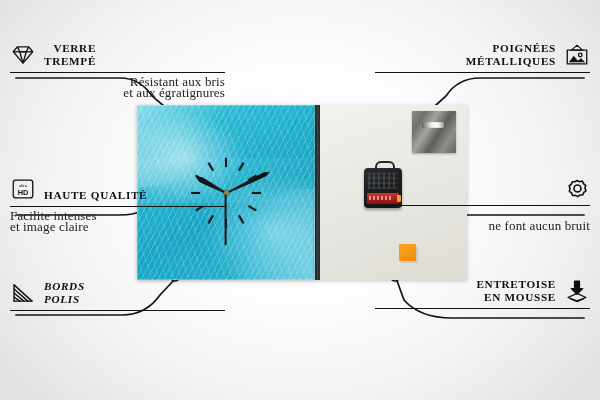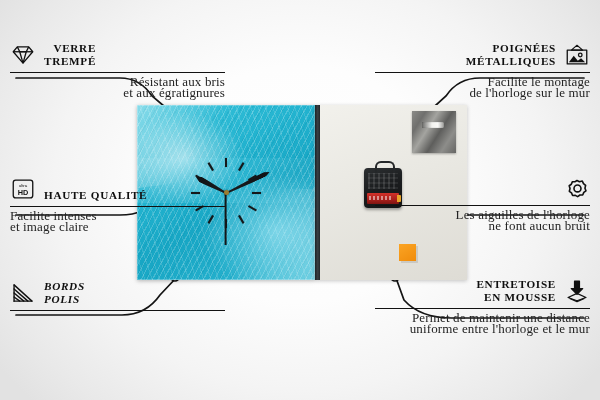--- a/index.html
+++ b/index.html
@@ -294,44 +294,42 @@
         <g fill="none" stroke="#111" stroke-width="1.6" stroke-linejoin="round">
           <path d="M16 2 L9 8 H23 Z" stroke-width="1.3"></path>
           <rect x="4" y="8" width="24" height="17"></rect>
           <circle cx="20" cy="14" r="2.2"></circle>
           <path d="M6 23 L12 15 L17 21 L21 18 L26 23 Z" fill="#111" stroke="none"></path>
         </g>
       </svg>
       <div class="title"><span>POIGNÉES</span><br><span>MÉTALLIQUES</span></div>
     </div>
     <div class="rule"></div>
-    <div class="sub"><span>Facilite le montage</span><br><span>de l'horloge sur le mur</span></div>
   </div>
 
   <div class="feat right" style="top:176px;">
     <div class="head">
       <svg class="ico" viewBox="0 0 32 30">
         <g fill="none" stroke="#111" stroke-width="2" stroke-linejoin="round">
           <path d="M16 4.5 L19 6 L22.5 5.2 L24 8.4 L26.6 10.6 L25.8 14 L27 17.2 L24.4 19.2 L23 22.4 L19.6 22.4 L16.8 24.4 L14 22.8 L10.6 23 L9.2 19.8 L6.6 17.8 L7.4 14.4 L6.4 11 L9 9.2 L10.4 6 L13.8 6 Z"></path>
           <circle cx="16.6" cy="14.3" r="4.3"></circle>
         </g>
       </svg>
     </div>
     <div class="rule"></div>
-    <div class="sub"><span>Les aiguilles de l'horloge</span><br><span>ne font aucun bruit</span></div>
+    <div class="sub"><br><span>ne font aucun bruit</span></div>
   </div>
 
   <div class="feat right" style="top:278px;">
     <div class="head">
       <svg class="ico" viewBox="0 0 32 28">
         <g fill="none" stroke="#111" stroke-width="1.6" stroke-linejoin="round">
           <path d="M13 2 H19 V11 H23 L16 18 L9 11 H13 Z" fill="#111"></path>
           <path d="M16 17 L27 22 L16 26 L5 22 Z"></path>
           <path d="M7 23.2 L16 27 L25 23.2"></path>
         </g>
       </svg>
       <div class="title"><span>ENTRETOISE</span><br><span>EN MOUSSE</span></div>
     </div>
     <div class="rule"></div>
-    <div class="sub"><span>Permet de maintenir une distance</span><br><span>uniforme entre l'horloge et le mur</span></div>
   </div>
 
 </div>
 
 </body></html>

